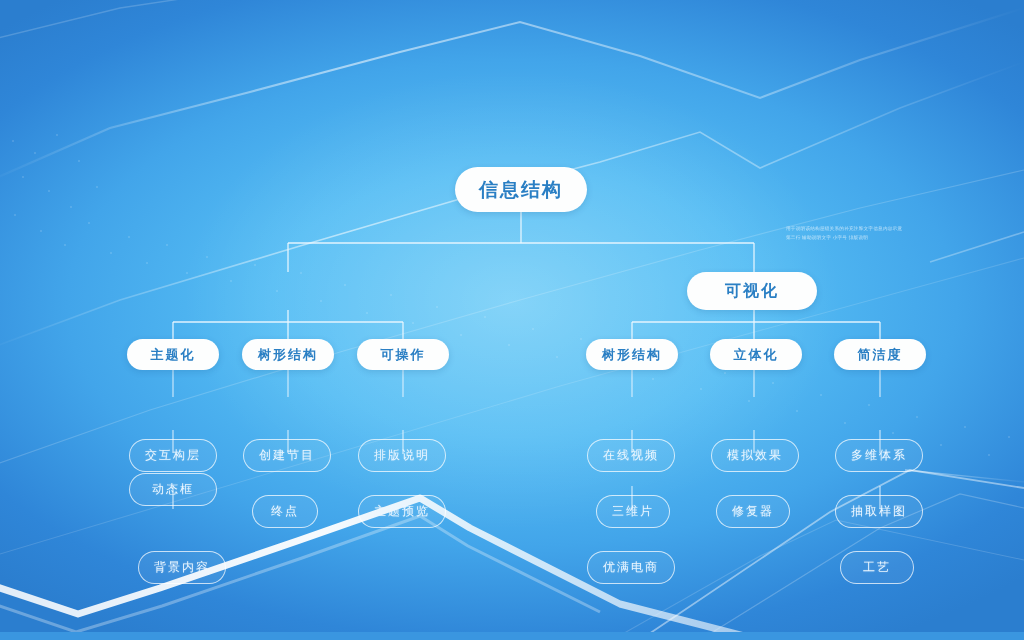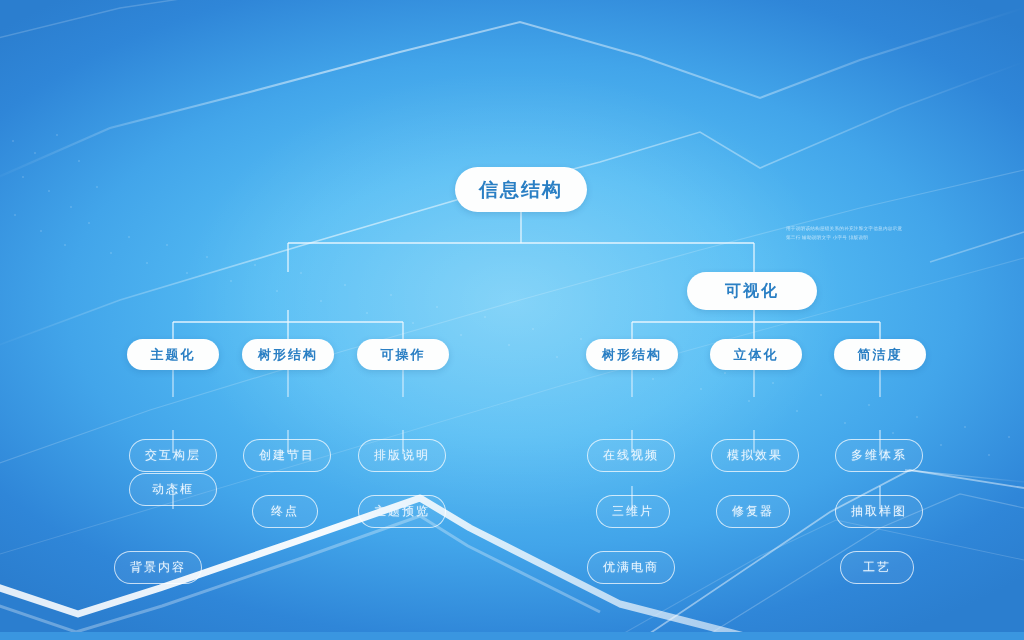--- a/index.html
+++ b/index.html
@@ -58,21 +58,21 @@
   #n-l3-4{left:710px;top:339px;}
   #n-l3-5{left:834px;top:339px;}
   
   .leaf{height:33px;font-size:12px;}
   .leaf.w4{width:88px;}
   .leaf.w3{width:74px;}
   .leaf.w2{width:66px;}
 
   #lf-0-0{left:129px;top:397px;}
   #lf-0-1{left:129px;top:431px;}
-  #lf-0-2{left:114px;top:509px;}
+  #lf-0-2{left:138px;top:509px;}
   #lf-1-0{left:243px;top:397px;}
   #lf-1-1{left:252px;top:453px;}
   #lf-2-0{left:358px;top:397px;}
   #lf-2-1{left:358px;top:453px;}
   #lf-3-0{left:587px;top:397px;}
   #lf-3-1{left:596px;top:453px;text-align:center;}
   #lf-3-2{left:587px;top:509px;}
   #lf-4-0{left:711px;top:397px;}
   #lf-4-1{left:716px;top:453px;}
   #lf-5-0{left:835px;top:397px;}

